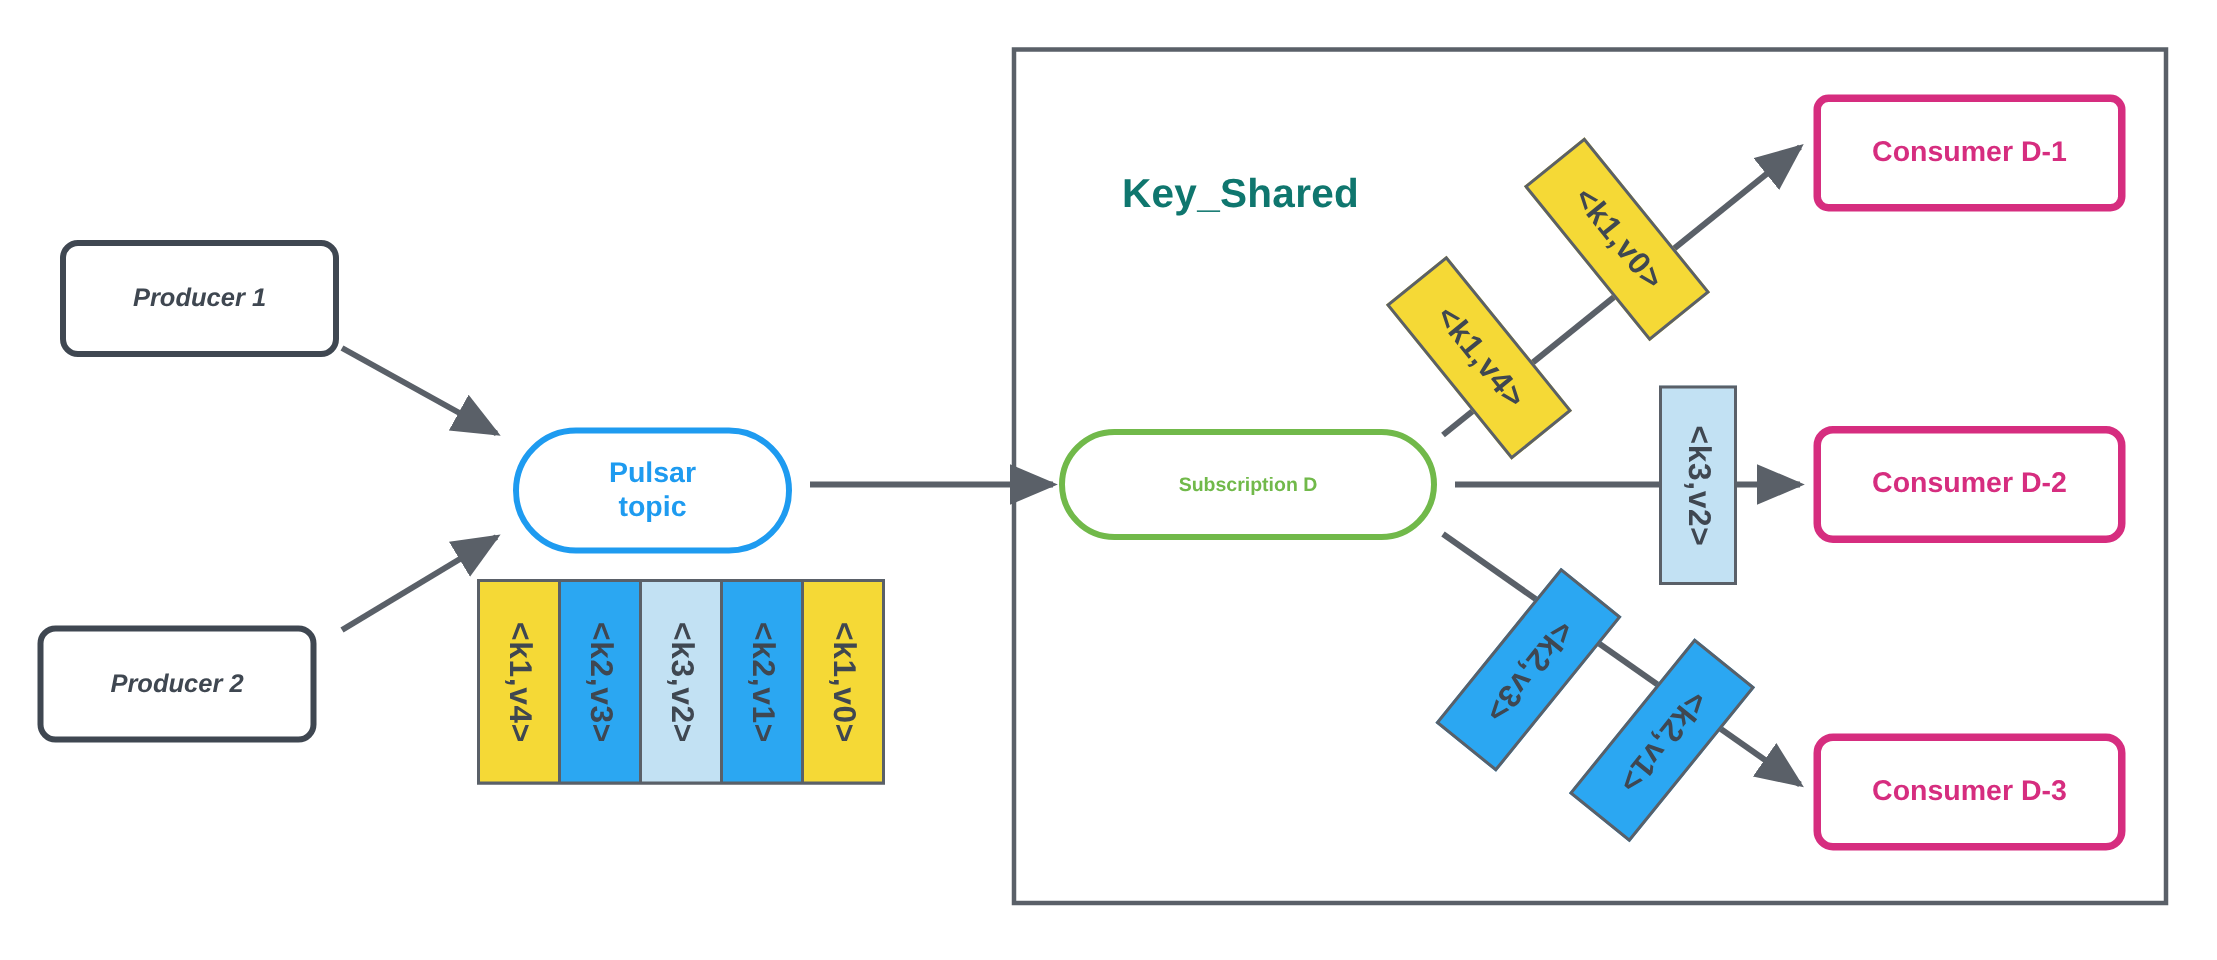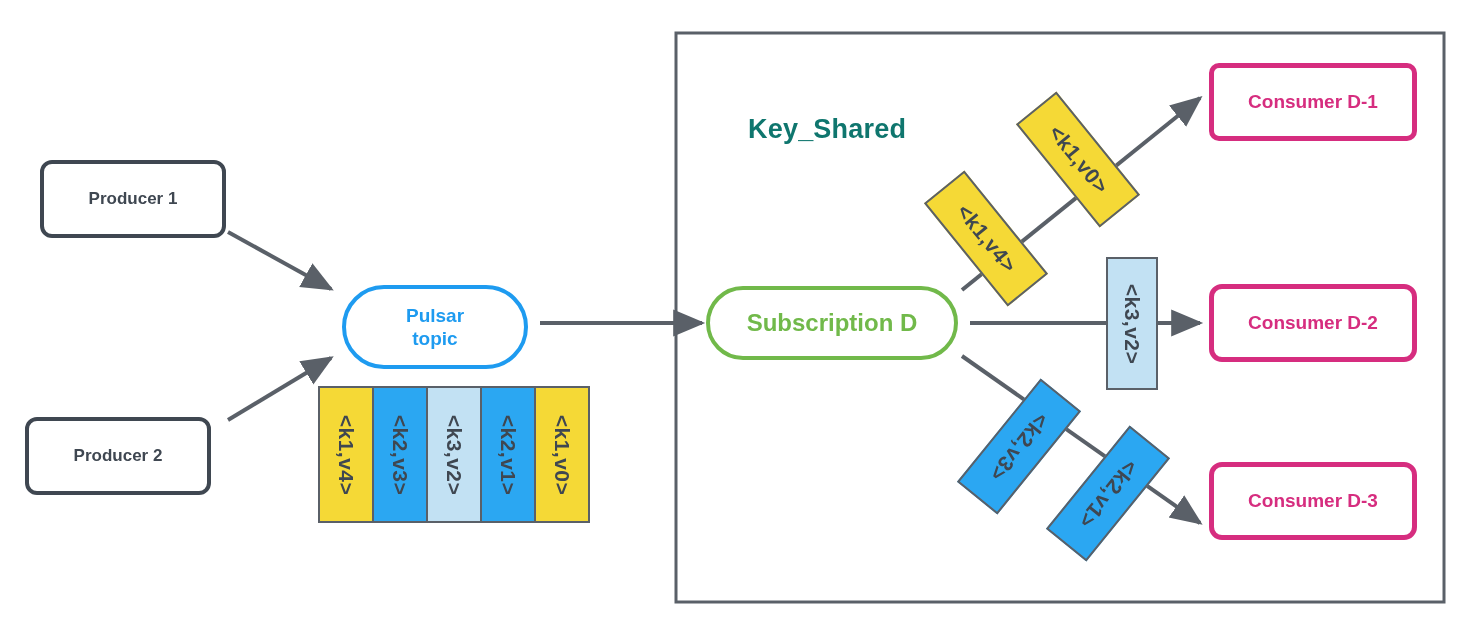--- a/index.html
+++ b/index.html
@@ -33,34 +33,35 @@
     text-align: center;
     line-height: 1.22;
   }
   .producer {
     border: 4px solid #3F4751;
     border-radius: 12px;
     color: #3F4751;
     font-size: 17px;
     width: 186px;
     height: 78px;
+    font-style: italic;
   }
   .topic {
     border: 4px solid #1E9BF0;
     border-radius: 44px;
     color: #1E9BF0;
     font-size: 19px;
     width: 186px;
     height: 84px;
   }
   .subscription {
     border: 4px solid #71B94A;
     border-radius: 44px;
     color: #71B94A;
-    font-size: 24px;
+    font-size: 13px;
     width: 252px;
     height: 74px;
   }
   .consumer {
     border: 5px solid #D62D7F;
     border-radius: 13px;
     color: #D62D7F;
     font-size: 19px;
     width: 208px;
     height: 78px;
@@ -179,21 +180,21 @@
   <div class="node subscription" style="left:706px; top:286px;">
     <span>Subscription D</span>
   </div>
 
   <div class="node consumer" style="left:1209px; top:63px;border-radius:10px;">
     <span>Consumer D-1</span>
   </div>
   <div class="node consumer" style="left:1209px; top:284px;">
     <span>Consumer D-2</span>
   </div>
-  <div class="node consumer" style="left:1209px; top:462px;">
+  <div class="node consumer" style="left:1209px; top:489px;">
     <span>Consumer D-3</span>
   </div>
 
   <div id="tiles">
       <div class="msg-tile yellow" style="left: 960px; top: 172px; transform: rotate(-39deg);">
         <span class="cell-label">&lt;k1,v4&gt;</span>
       </div>
       <div class="msg-tile yellow" style="left: 1052px; top: 93px; transform: rotate(-39deg);">
         <span class="cell-label">&lt;k1,v0&gt;</span>
       </div>

